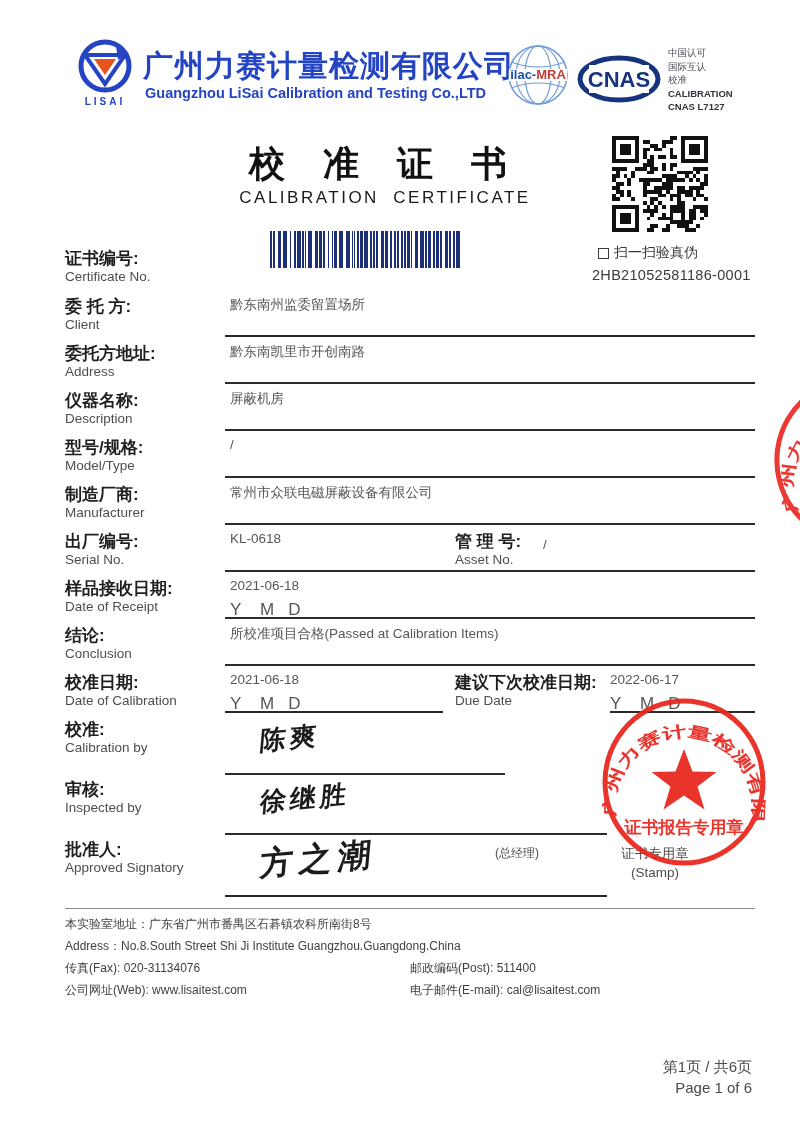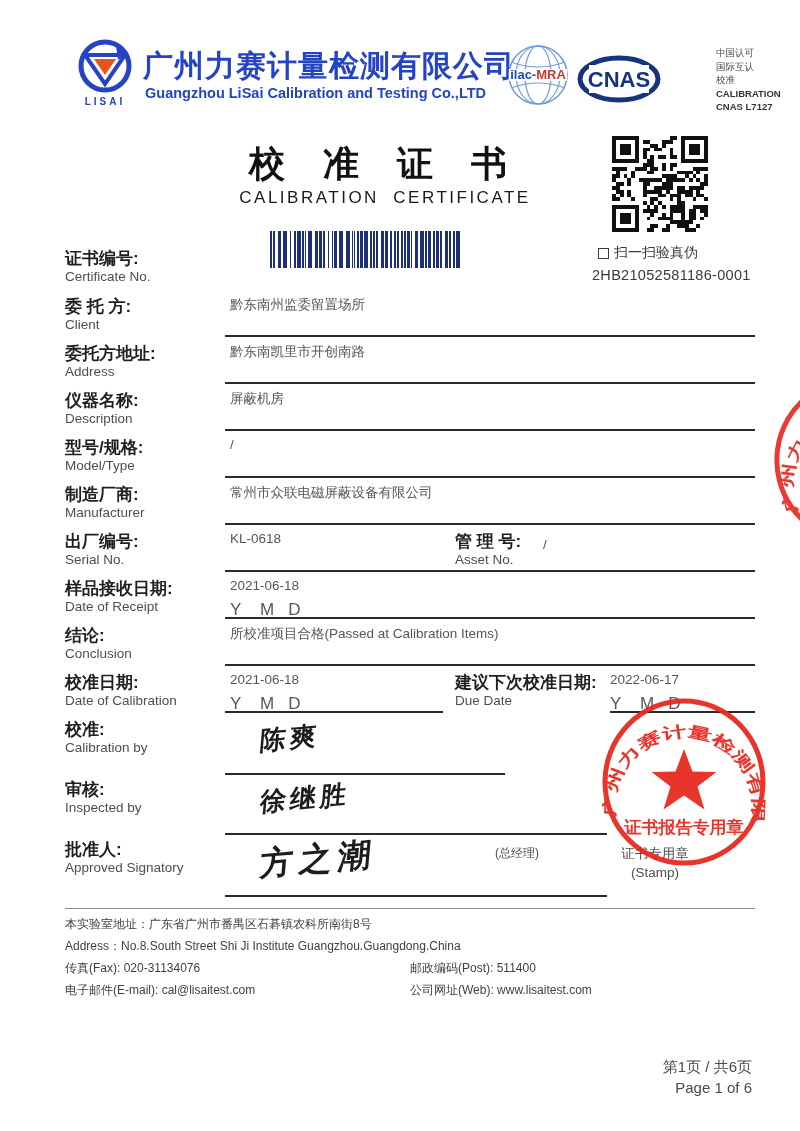--- a/index.html
+++ b/index.html
@@ -11,21 +11,21 @@
   
   .logo-mark { position:absolute; left:72px; top:38px; }
   .logo-lisai { position:absolute; left:70px; top:96px; width:70px; text-align:center;
     font-size:10px; font-weight:bold; color:#2444c4; letter-spacing:3px; }
   .company-cn { position:absolute; left:143px; top:46px; font-size:30px; font-weight:bold;
     color:#2444c4; letter-spacing:1px; white-space:pre; }
   .company-en { position:absolute; left:145px; top:85px; font-size:14.5px; font-weight:bold;
     color:#2444c4; white-space:pre; }
   .ilac-logo { position:absolute; left:507px; top:44px; }
   .cnas-logo { position:absolute; left:577px; top:55px; }
-  .accred { position:absolute; left:668px; top:46px; font-size:9.5px; line-height:13.5px; color:#4a4a55;margin-left:48px; }
+  .accred { position:absolute; left:668px; top:46px; font-size:9.5px; line-height:13.5px; color:#4a4a55; }
   .accred .b { font-weight:bold; color:#33333d; }
   
   .title-cn { position:absolute; left:0; top:140px; width:770px; text-align:center;
     font-size:36px; font-weight:bold; color:#111; letter-spacing:14px; white-space:pre; }
   .title-en { position:absolute; left:0; top:188px; width:770px; text-align:center;
     font-size:17px; color:#1a1a1a; letter-spacing:2.5px; white-space:pre; }
   .qr { position:absolute; left:612px; top:136px; width:96px; height:96px; }
   
   .row { position:absolute; left:65px; width:690px; }
   .lab-cn { position:absolute; left:0; top:3px; font-size:17px; font-weight:bold; color:#1f1f1f; white-space:pre; }
@@ -450,22 +450,22 @@
   </svg>
 
   <div class="footer">
     <div class="fl">本实验室地址：广东省广州市番禺区石碁镇农科所南街8号</div>
     <div class="fl">Address：No.8.South Street Shi Ji Institute Guangzhou.Guangdong.China</div>
     <div class="fl fcols">
       <span>传真(Fax): 020-31134076</span>
       <span>邮政编码(Post): 511400</span>
     </div>
     <div class="fl fcols">
+      <span>公司网址(Web): www.lisaitest.com</span>
       <span>电子邮件(E-mail): cal@lisaitest.com</span>
-      <span>公司网址(Web): www.lisaitest.com</span>
     </div>
   </div>
 
   <div class="pageno">
     <div>第1页 / 共6页</div>
     <div>Page 1 of 6</div>
   </div>
 
 </div>
 

